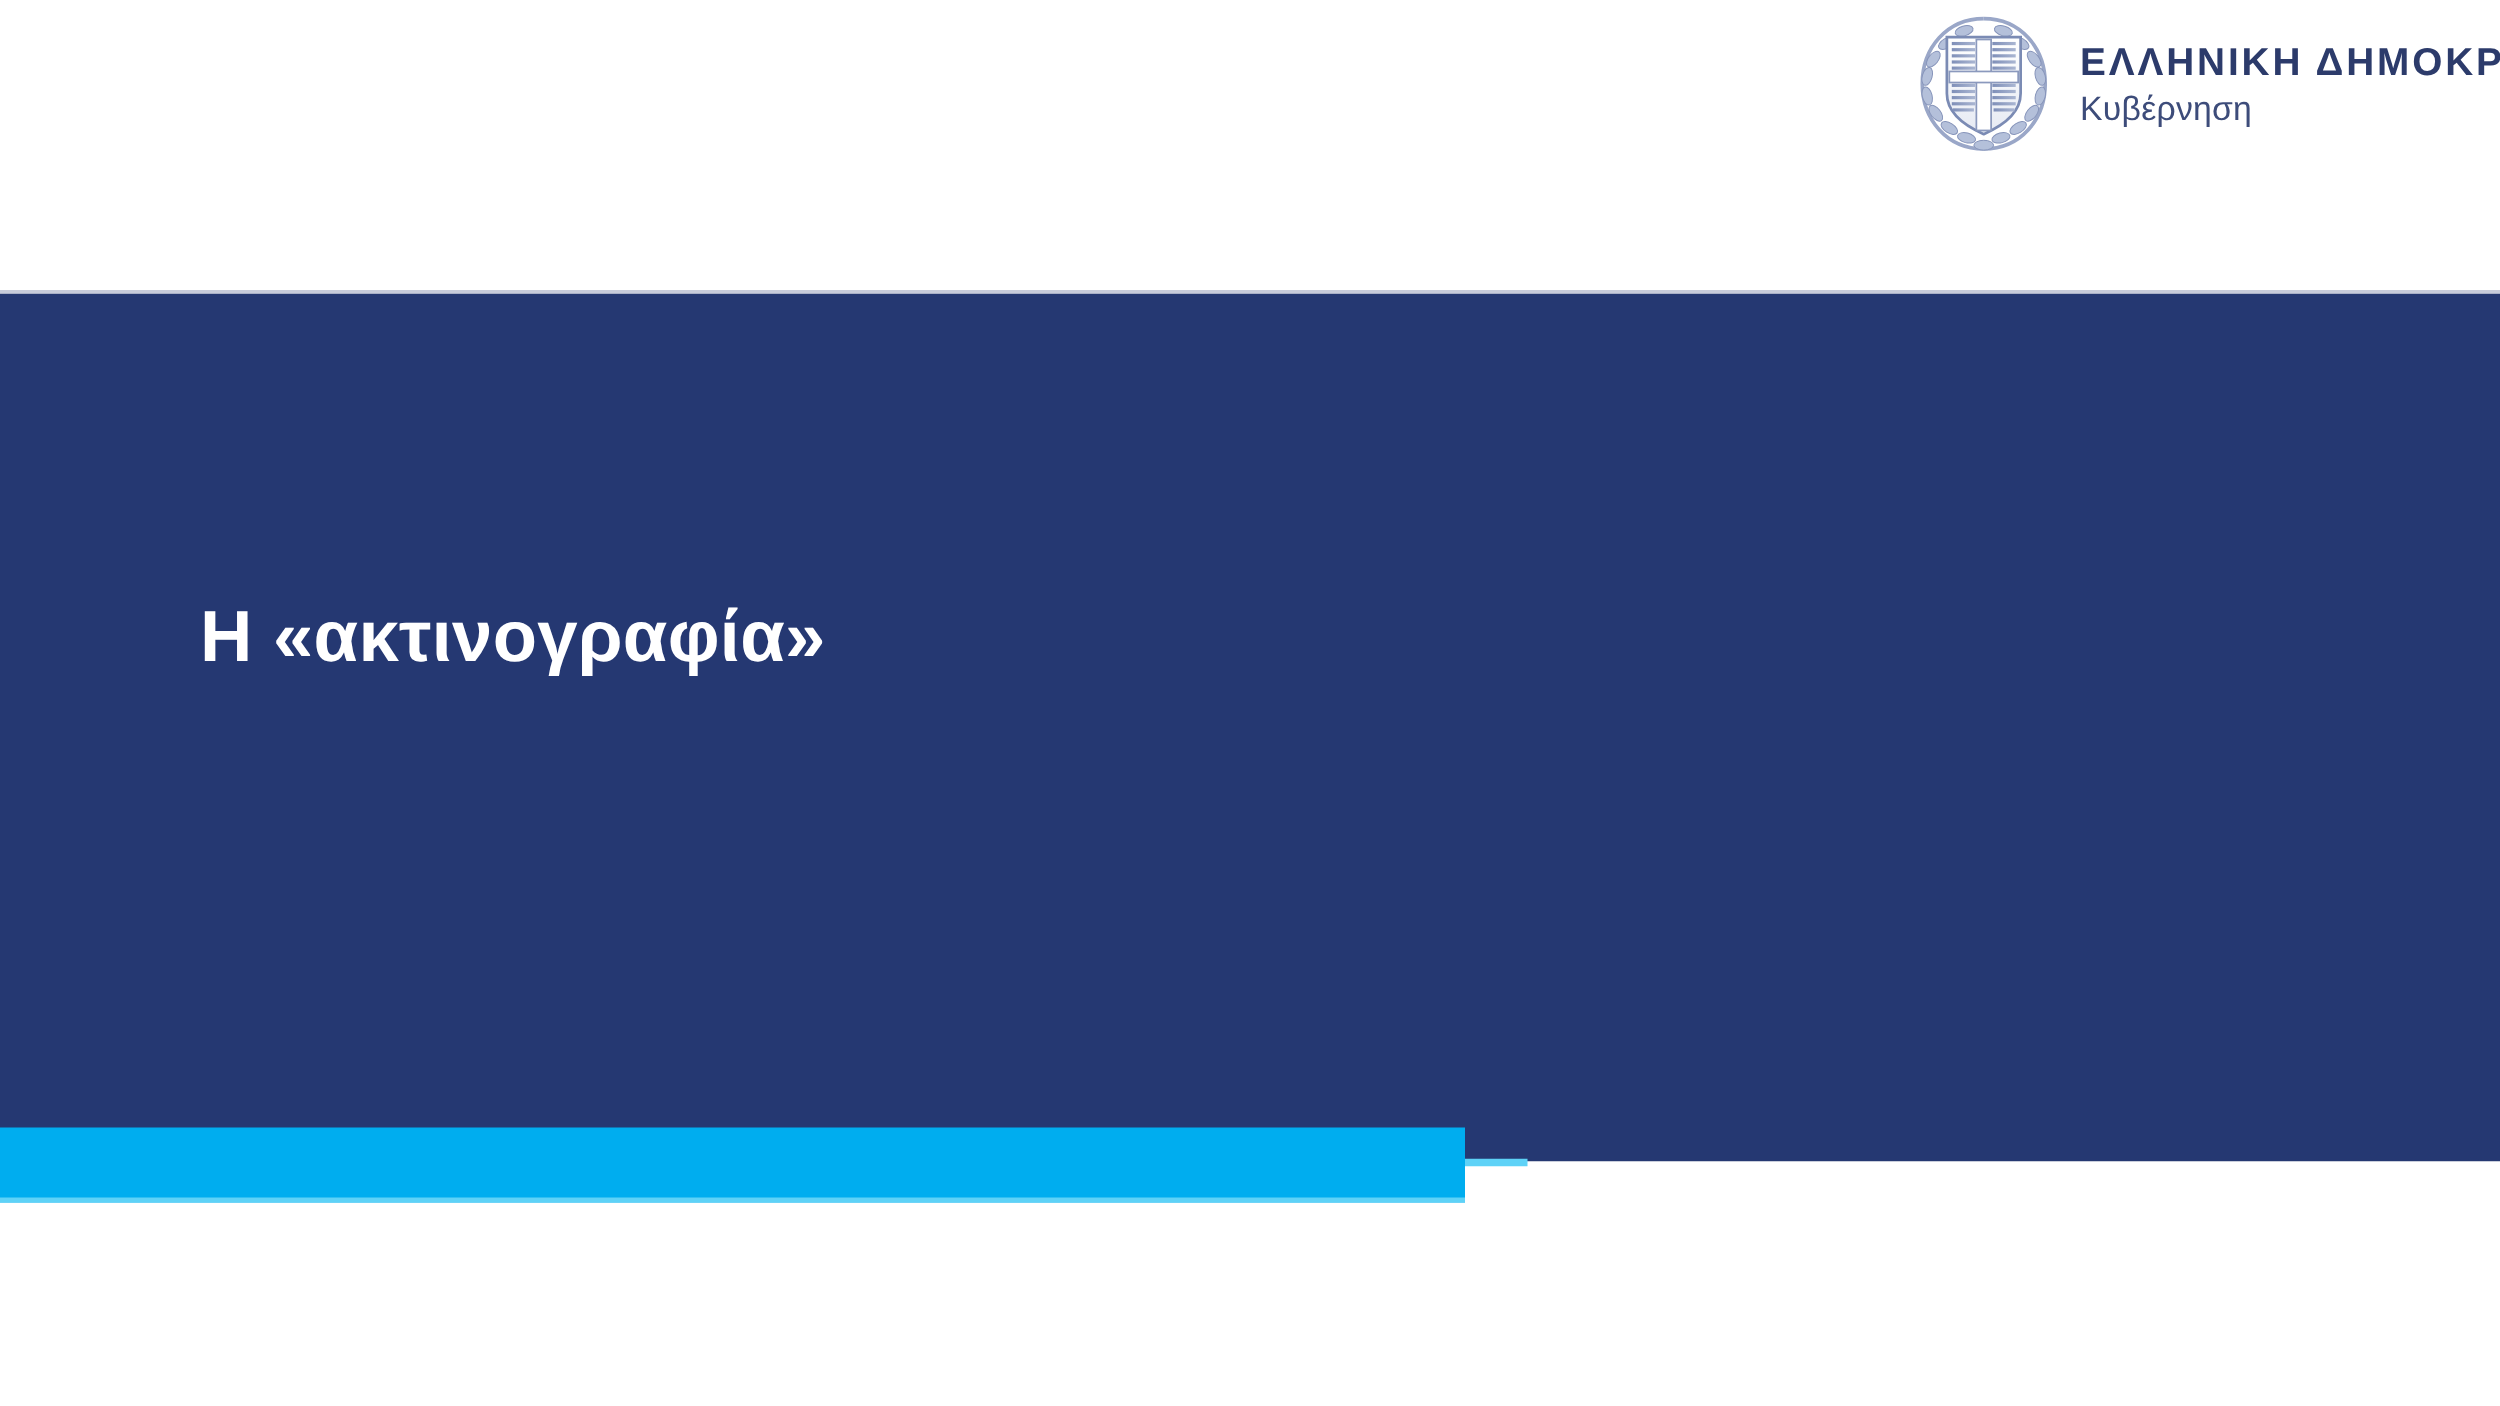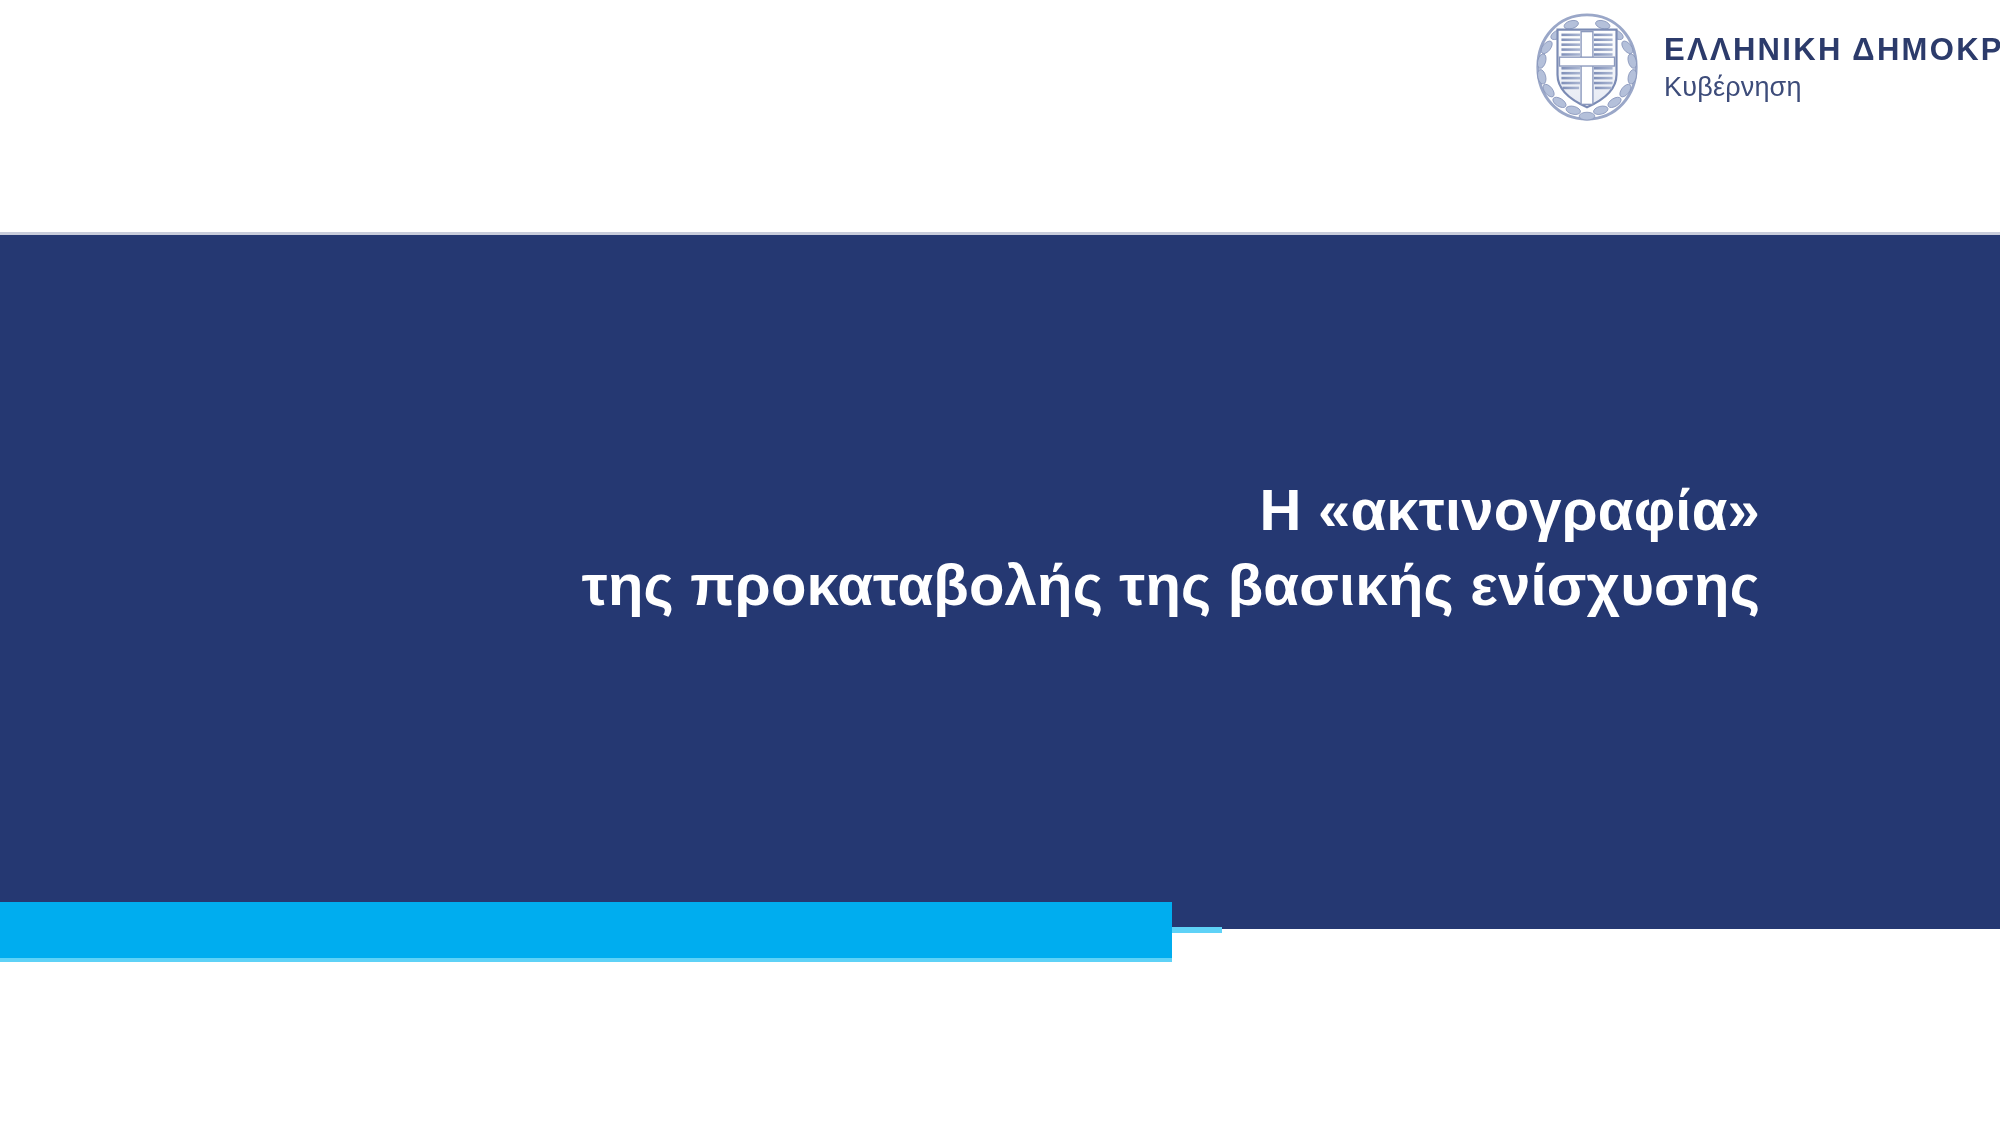--- a/index.html
+++ b/index.html
@@ -71,21 +71,20 @@
     background: #253872;
   }
 
   
   .title-block {
     position: absolute;
     left: 160px;
     top: 472px;
     width: 1600px;
     color: #ffffff;
-    text-align: right;
   }
 
   .title-line {
     font-size: 58px;
     font-weight: 700;
     line-height: 1.30;
     letter-spacing: 0.2px;
     color: #ffffff;
     white-space: nowrap;
   }
@@ -211,20 +210,19 @@
       <div class="logo-title">ΕΛΛΗΝΙΚΗ ΔΗΜΟΚΡΑΤΙΑ</div>
       <div class="logo-subtitle">Κυβέρνηση</div>
     </div>
   </div>
 
   <div class="band-hairline"></div>
   <div class="navy-band"></div>
 
   <div class="title-block">
     <div class="title-line">Η «ακτινογραφία»</div>
-    <div class="title-line">της προκαταβολής της βασικής ενίσχυσης</div>
   </div>
 
   <div class="cyan-bar"></div>
   <div class="cyan-bar-edge"></div>
   <div class="cyan-rule"></div>
 
 </div>
 
 </body></html>

